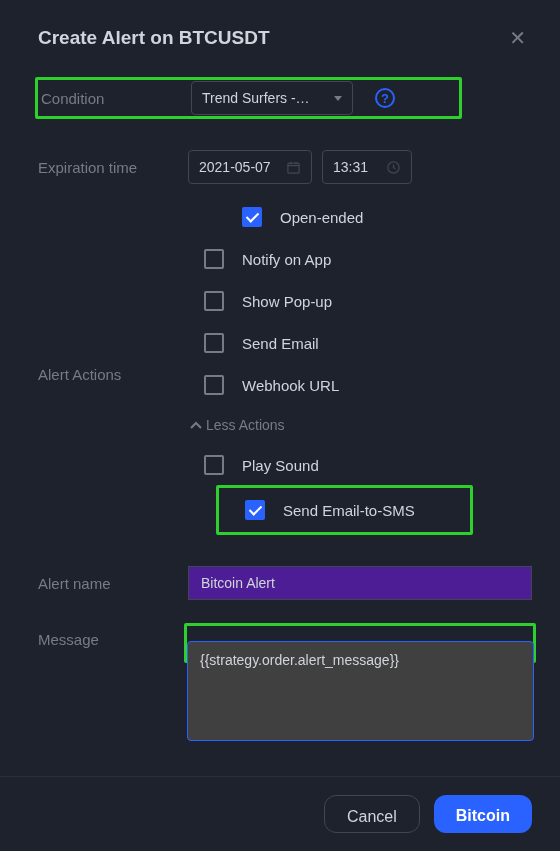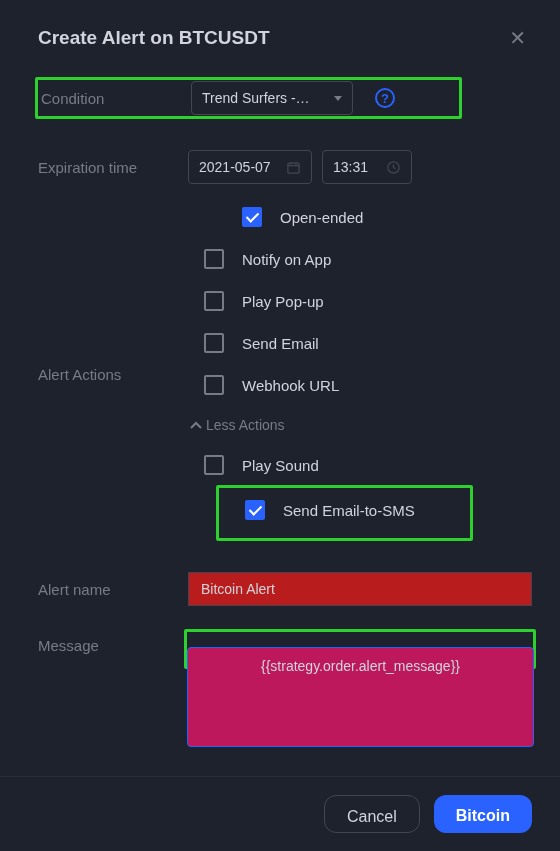--- a/index.html
+++ b/index.html
@@ -63,33 +63,33 @@
   .indent { margin-left: 188px; }
 
   .actions-row { display: flex; align-items: center; }
   .actions-list { margin-left: 0; }
 
   .less-actions { display: flex; align-items: center; gap: 4px; margin-bottom: 22px; color: #787b86; font-size: 14px; cursor: pointer; padding-left: 2px; }
 
   .sms-box { padding: 12px 55px 12px 10px; margin: -12px 0 10px 178px; display: inline-flex; }
 
   .text-input {
-    width: 100%; height: 34px; background: #b91c1c; border: 1px solid #434651;
+    width: 100%; height: 34px; background: #4c1d95; border: 1px solid #434651;
     border-radius: 0; color: #d1d4dc; font-size: 14px; padding: 0 12px;
     outline: none; font-family: inherit;
   }
 
   .message-box {
     border: 3px solid #2dd02d; padding: 4px; margin-left: -4px;
     width: 352px;
   }
   .message-textarea {
-    width: 347px; height: 100px; background: #be185d; border: 1px solid #2962ff;
+    width: 347px; height: 100px; background: #404040; border: 1px solid #2962ff;
     border-radius: 4px; color: #d1d4dc; font-size: 14px; padding: 10px 12px;
-    outline: none; font-family: inherit; resize: none; text-align: center;
+    outline: none; font-family: inherit; resize: none;
   }
 
   .msg-row { align-items: flex-start; margin-top: 8px; }
   .msg-row .row-label { padding-top: 8px; }
   .msg-row .row-content { position: relative; flex-direction: column; align-items: flex-start; }
   .msg-row .message-textarea { position: relative; margin-top: -32px; margin-left: -1px; }
 
   .footer {
     position: absolute; bottom: 0; left: 0; right: 0;
     border-top: 1px solid #2a2e39; padding: 18px 28px;
@@ -150,21 +150,21 @@
 
   <div class="row actions-row" style="margin-bottom:0">
     <div class="row-label" style="padding-top:2px">Alert Actions</div>
     <div class="actions-list">
       <div class="check-row">
         <div class="checkbox"></div>
         <span class="check-label">Notify on App</span>
       </div>
       <div class="check-row">
         <div class="checkbox"></div>
-        <span class="check-label">Play Pop-up</span>
+        <span class="check-label">Show Pop-up</span>
       </div>
       <div class="check-row">
         <div class="checkbox"></div>
         <span class="check-label">Send Email</span>
       </div>
       <div class="check-row">
         <div class="checkbox"></div>
         <span class="check-label">Webhook URL</span>
       </div>
       <div class="less-actions">
@@ -174,21 +174,21 @@
         <span>Less Actions</span>
       </div>
       <div class="check-row">
         <div class="checkbox"></div>
         <span class="check-label">Play Sound</span>
       </div>
     </div>
   </div>
 
   <div class="green-box sms-box">
-    <div class="check-row" style="margin-bottom:6px">
+    <div class="check-row" style="margin-bottom:0">
       <div class="checkbox checked"></div>
       <span class="check-label">Send Email-to-SMS</span>
     </div>
   </div>
 
   <div class="row" style="margin-top:18px">
     <div class="row-label">Alert name</div>
     <div class="row-content">
       <input class="text-input" value="Bitcoin Alert" style="">
     </div>

